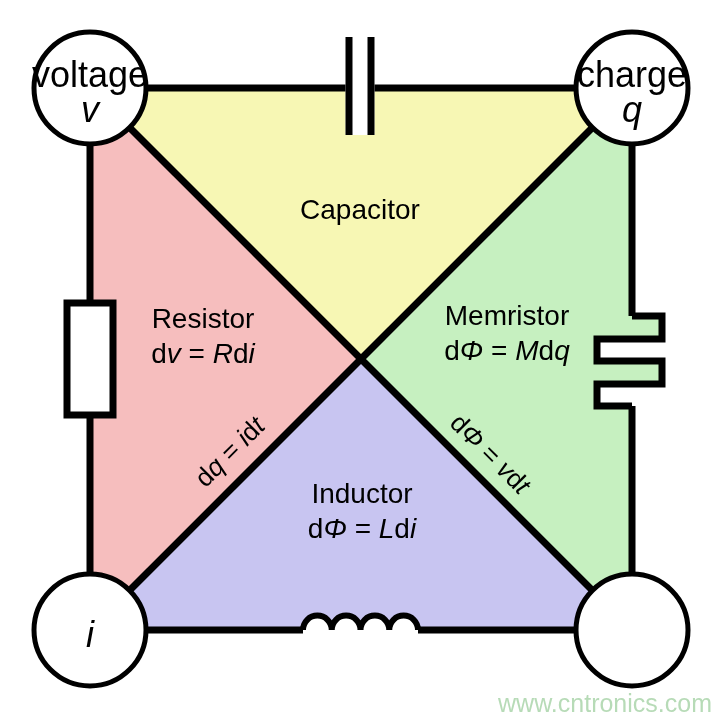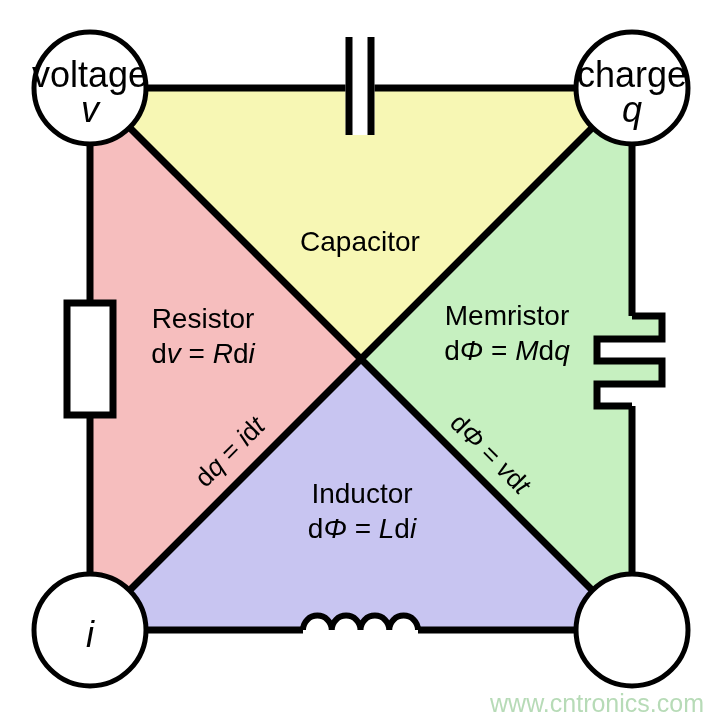--- a/index.html
+++ b/index.html
@@ -15,21 +15,21 @@
     text-align:center; white-space:nowrap; color:#000;
   }
   .node { font-size:36px; line-height:35px; }
   .sym { font-style:italic; }
   .region { font-size:28px; line-height:35px; }
   .eq .var { font-style:italic; }
   .diag { font-size:26px; }
   .diag.neg { transform:translate(-50%,-50%) rotate(-45deg); }
   .diag.pos { transform:translate(-50%,-50%) rotate(45deg); }
   .watermark {
-    position:absolute; right:16px; top:690px;
+    position:absolute; right:8px; top:690px;
     font-size:25px; line-height:26px; white-space:nowrap;
   }
 </style>
 </head>
 <body>
 
 <div class="stage">
 
   <svg width="720" height="720" viewBox="0 0 720 720">
 
@@ -71,21 +71,21 @@
     <div class="sym">v</div>
   </div>
   <div class="label node" style="left:632px; top:92px;">
     <div>charge</div>
     <div class="sym">q</div>
   </div>
   <div class="label node" style="left:90px; top:634px;">
     <div class="sym">i</div>
   </div>
 
-  <div class="label region" style="left:360px; top:209px;margin-top:32px;">
+  <div class="label region" style="left:360px; top:209px;">
     <div>Capacitor</div>
   </div>
   <div class="label region" style="left:203px; top:336px;">
     <div>Resistor</div>
     <div class="eq">d<span class="var">v</span> = <span class="var">R</span>d<span class="var">i</span></div>
   </div>
   <div class="label region" style="left:507px; top:333px;">
     <div>Memristor</div>
     <div class="eq">d<span class="var">Φ</span> = <span class="var">M</span>d<span class="var">q</span></div>
   </div>

